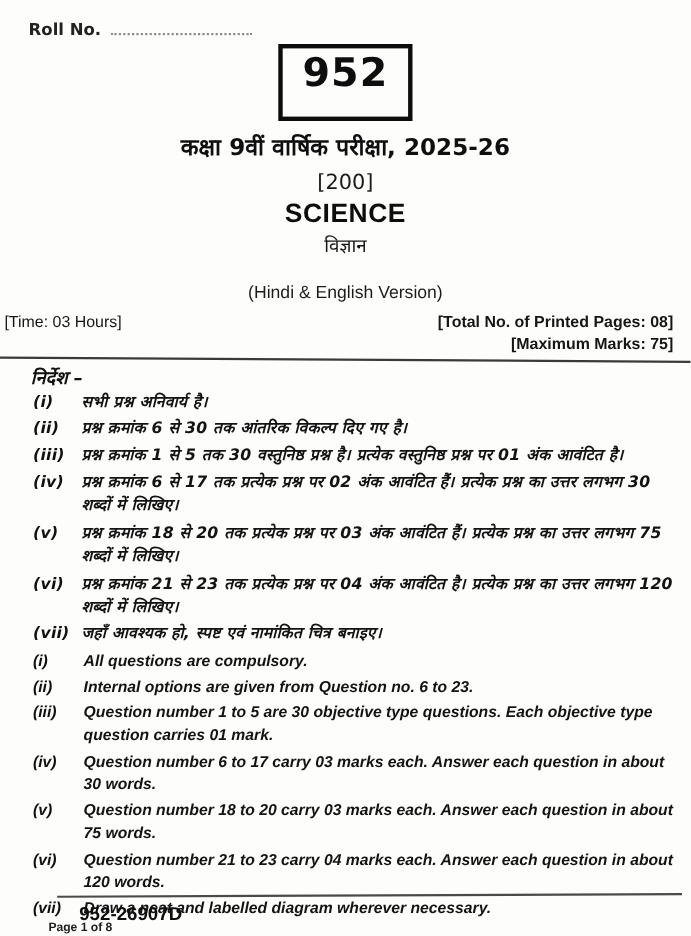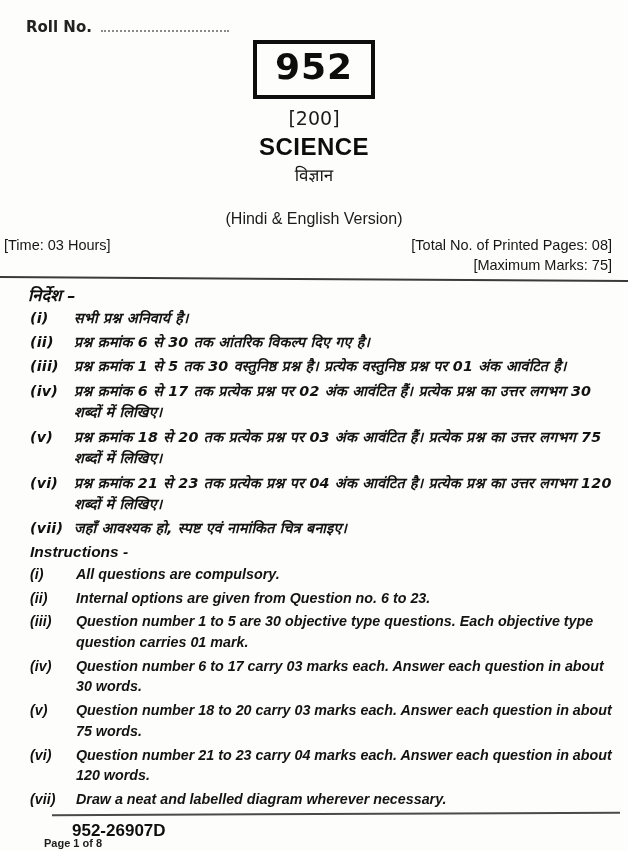--- a/index.html
+++ b/index.html
@@ -32,21 +32,21 @@
     margin-left: 4px;
     vertical-align: baseline;
     height: 12px;
   }
 
   
   .code-box-wrap { text-align: center; margin-top: 4px; }
   .code-box {
     display: inline-block;
     border: 4px solid #0d0d0d;
-    padding: 2px 18px 8px 18px;
+    padding: 2px 18px 19px 18px;
     font-size: 36px;
     font-weight: bold;
     letter-spacing: 1px;
     line-height: 1.15;
     color: #0d0d0d;
   }
 
   .title-hi {
     text-align: center;
     font-size: 21px;
@@ -87,21 +87,21 @@
   .info-grid {
     display: flex;
     justify-content: space-between;
     margin: 8px 16px 0 4px;
     font-size: 14.5px;
     line-height: 1.35;
     font-family: "Liberation Sans", "DejaVu Sans", sans-serif;
     color: #161616;
   }
   .info-left  { text-align: left; }
-  .info-right { text-align: right; }
+  .info-right { text-align: right; font-weight: bold; }
 
   .rule {
     border: none;
     border-top: 2px solid #3a3a3a;
     margin: 2px 0 0 0;
     transform: rotate(0.35deg);
   }
 
   
   .hi-heading {
@@ -190,20 +190,21 @@
 
   <div class="rollno-row">
     <span>Roll No.</span>
     <span class="rollno-line"></span>
   </div>
 
   <div class="code-box-wrap">
     <div class="code-box">952</div>
   </div>
 
+  <div class="title-hi">कक्षा 9वीं वार्षिक परीक्षा, 2025-26</div>
   <div class="set-code">[200]</div>
   <div class="subject-en">SCIENCE</div>
   <div class="subject-hi">विज्ञान</div>
   <div class="version">(Hindi &amp; English Version)</div>
 
   <div class="info-grid">
     <div class="info-left">
       <div>[Time: 03 Hours]</div>
     </div>
     <div class="info-right">
@@ -240,21 +241,20 @@
     <li>
       <span class="num">(vi)</span>
       <span class="txt">प्रश्न क्रमांक 21 से 23 तक प्रत्येक प्रश्न पर 04 अंक आवंटित है। प्रत्येक प्रश्न का उत्तर लगभग 120 शब्दों में लिखिए।</span>
     </li>
     <li>
       <span class="num">(vii)</span>
       <span class="txt">जहाँ आवश्यक हो, स्पष्ट एवं नामांकित चित्र बनाइए।</span>
     </li>
   </ol>
 
-  <div class="en-heading">Instructions -</div>
 
   <ol class="inst en">
     <li>
       <span class="num">(i)</span>
       <span class="txt">All questions are compulsory.</span>
     </li>
     <li>
       <span class="num">(ii)</span>
       <span class="txt">Internal options are given from Question no. 6 to 23.</span>
     </li>

